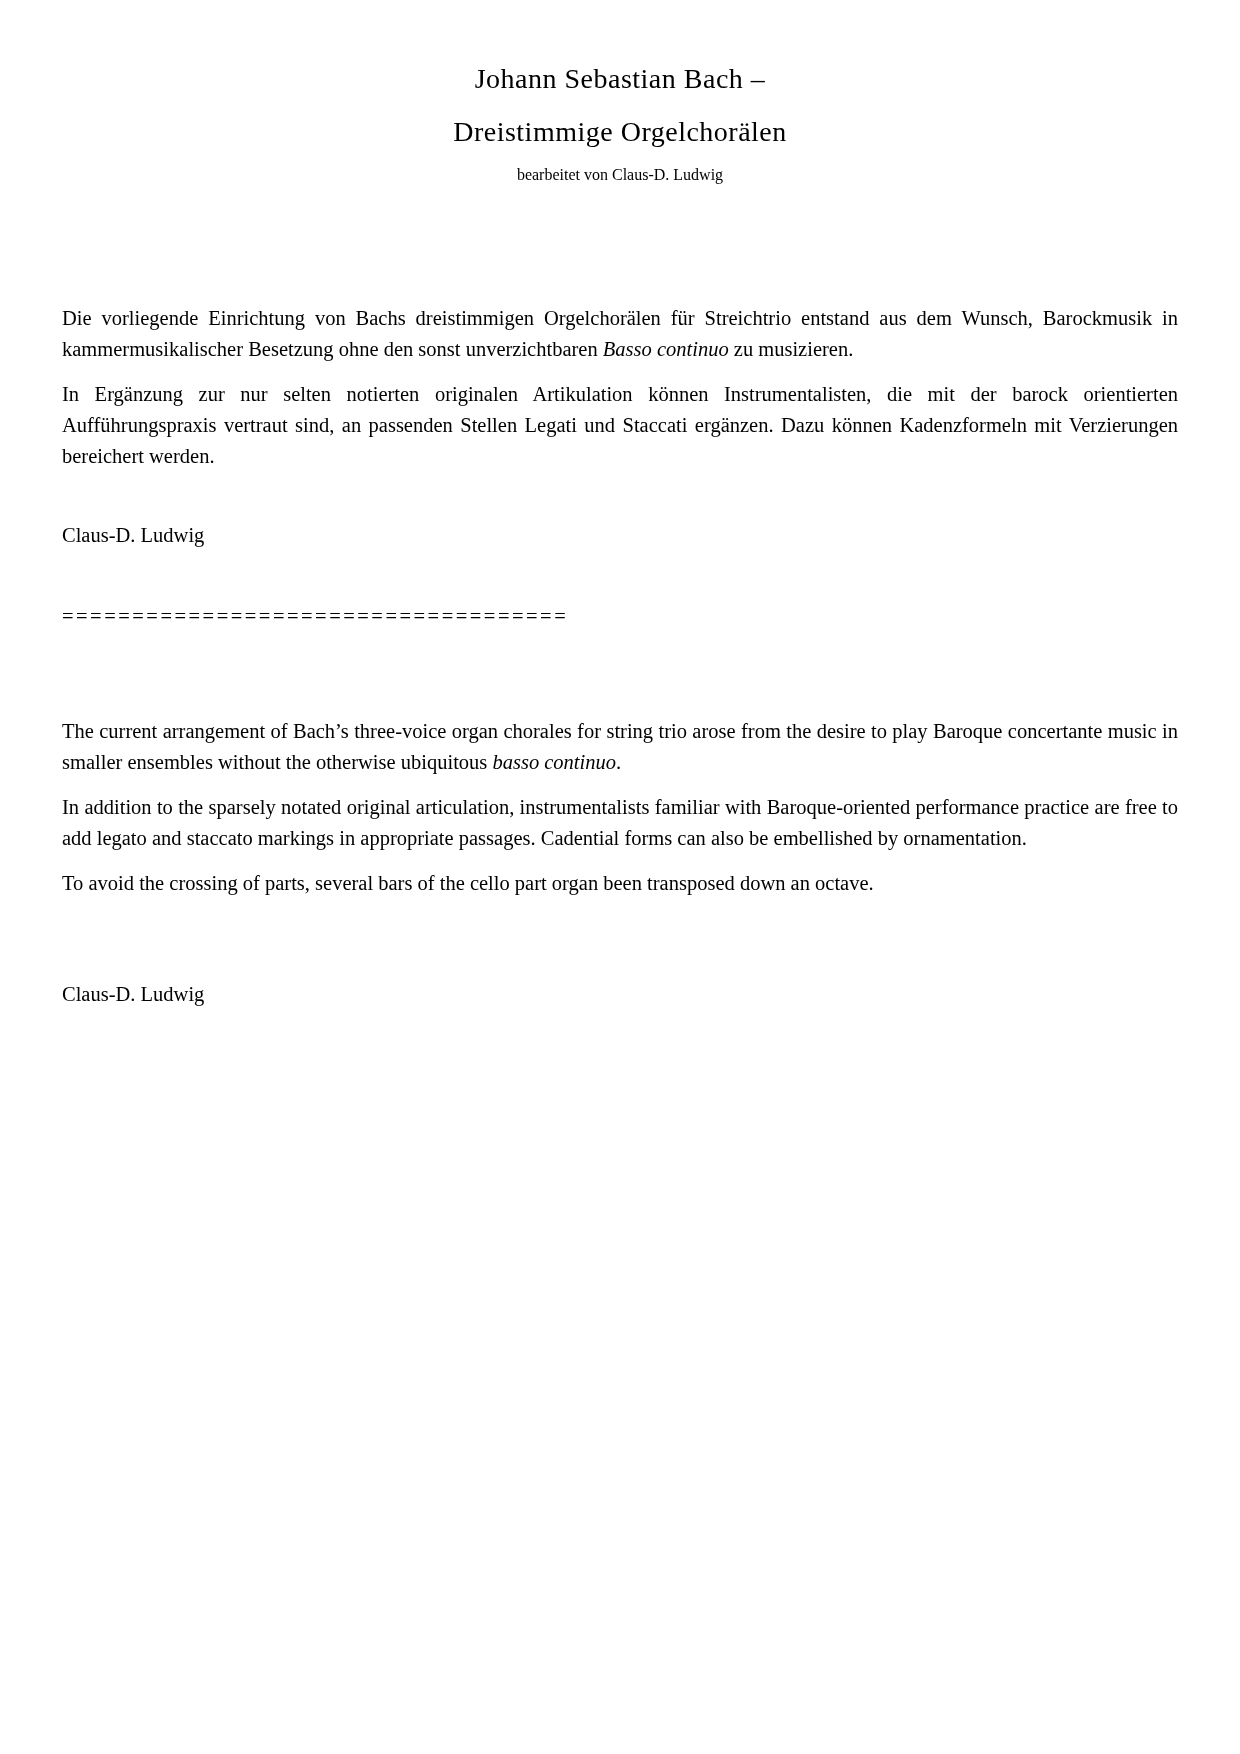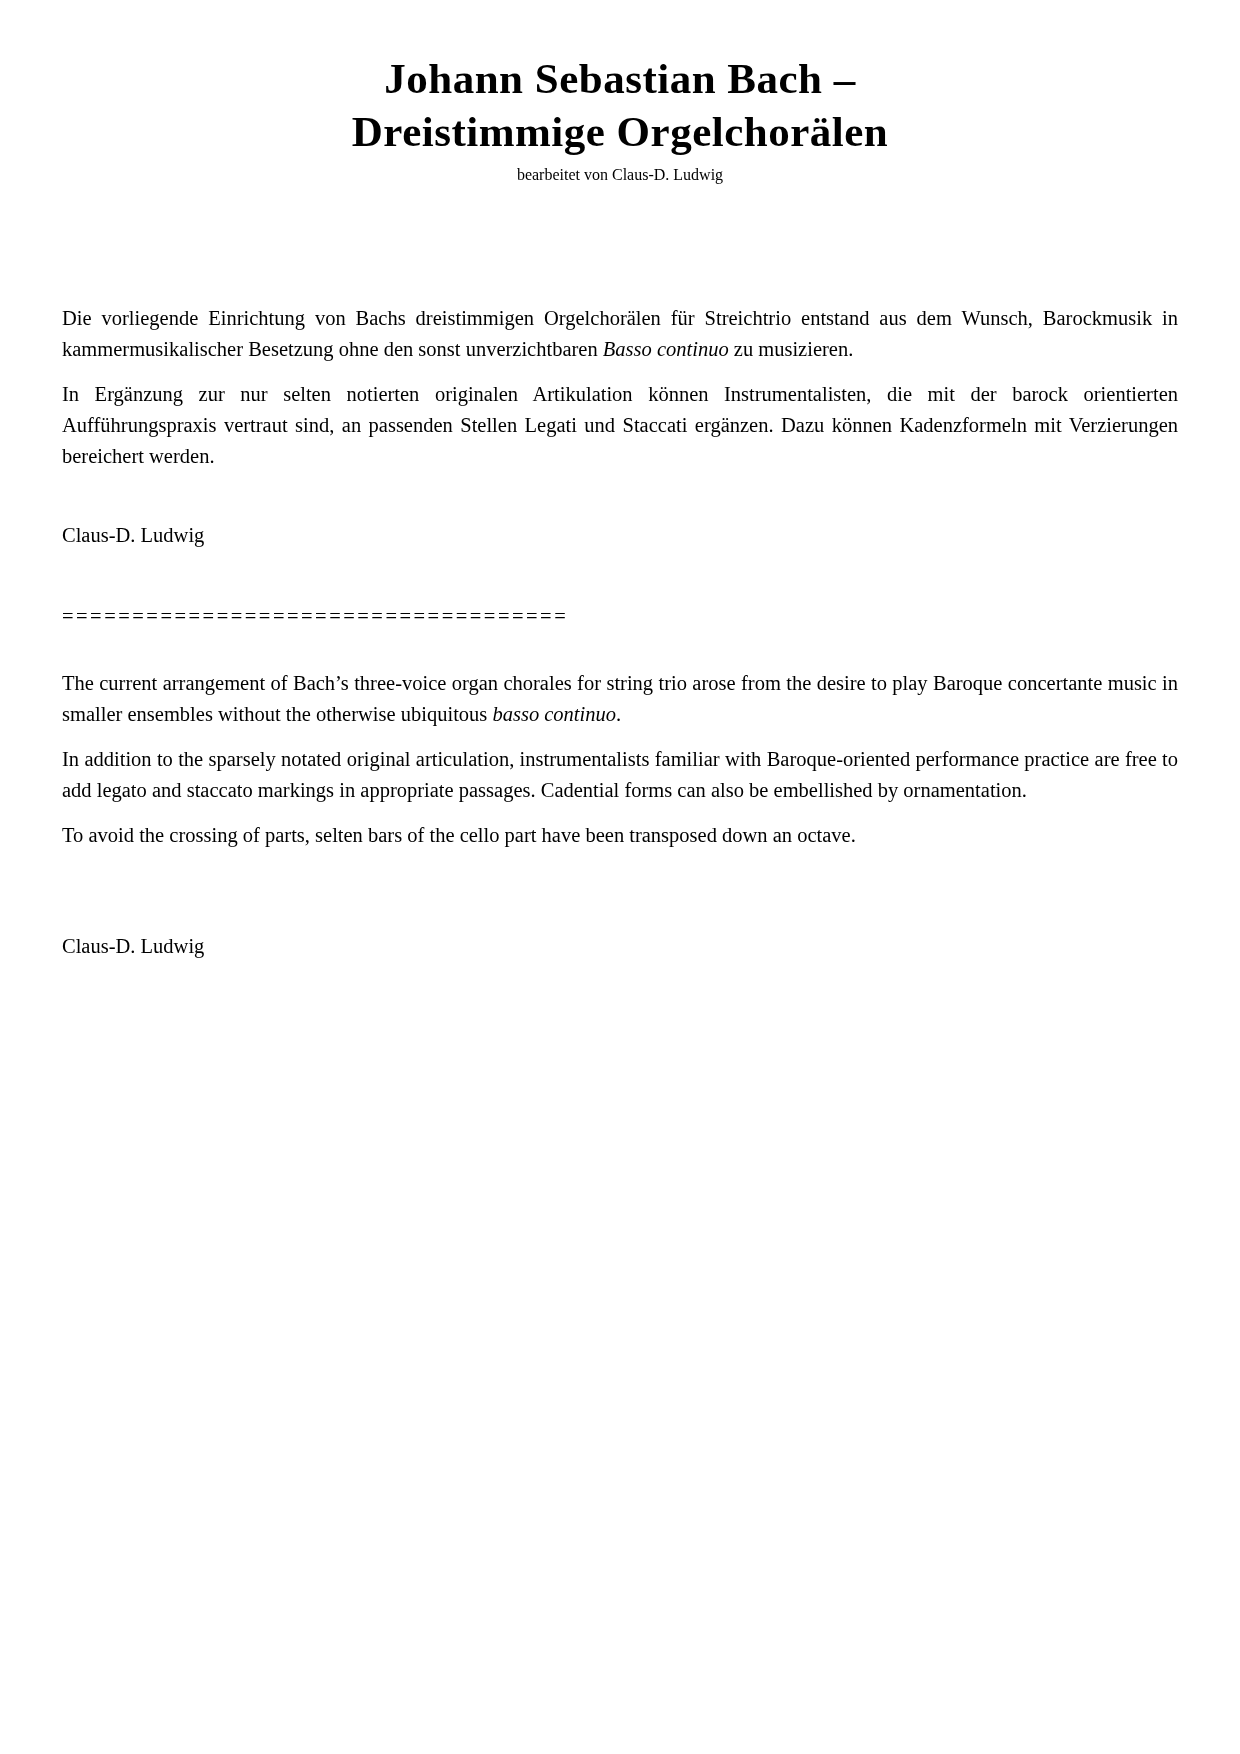--- a/index.html
+++ b/index.html
@@ -11,22 +11,22 @@
     color: #000000;
   }
   .page {
     width: 1240px;
     min-height: 1754px;
     padding: 52px 62px 60px 62px;
     background: #ffffff;
   }
   .title {
     text-align: center;
-    font-weight: bold;
-    font-size: 43px;
+    font-weight: normal;
+    font-size: 28px;
     line-height: 53px;
     letter-spacing: 0.5px;
   }
   .subtitle {
     text-align: center;
     font-size: 16px;
     line-height: 28px;
     margin-top: 3px;
   }
   .german-section { margin-top: 114px; }
@@ -42,21 +42,21 @@
     margin-top: 48px;
   }
   .divider {
     margin-top: 50px;
     font-size: 20.5px;
     line-height: 31px;
     letter-spacing: 2.5px;
     white-space: nowrap;
     overflow: hidden;
   }
-  .english-section { margin-top: 36px; }
+  .english-section { margin-top: 84px; }
   .closing-block { margin-top: 78px; }
   .closing-line {
     font-size: 20.5px;
     line-height: 35px;
   }
   .it { font-style: italic; }
 </style>
 </head>
 <body>
 
@@ -75,20 +75,20 @@
     <div class="signature">Claus-D. Ludwig</div>
   </div>
 
   <div class="divider">====================================</div>
 
   <div class="english-section">
     <p class="body-par"><span>The current arrangement of Bach’s three-voice organ chorales for string trio arose from the desire to play Baroque concertante music in smaller ensembles without the otherwise ubiquitous </span><span class="it">basso continuo</span><span>.</span></p>
 
     <p class="body-par">In addition to the sparsely notated original articulation, instrumentalists familiar with Baroque-oriented performance practice are free to add legato and staccato markings in appropriate passages. Cadential forms can also be embellished by ornamentation.</p>
 
-    <p class="body-par">To avoid the crossing of parts, selten bars of the cello part have been transposed down an octave.</p>
+    <p class="body-par">To avoid the crossing of parts, several bars of the cello part organ been transposed down an octave.</p>
 
     <div class="closing-block">
       <div class="closing-line">Claus-D. Ludwig</div>
     </div>
   </div>
 
 </div>
 
 </body></html>

